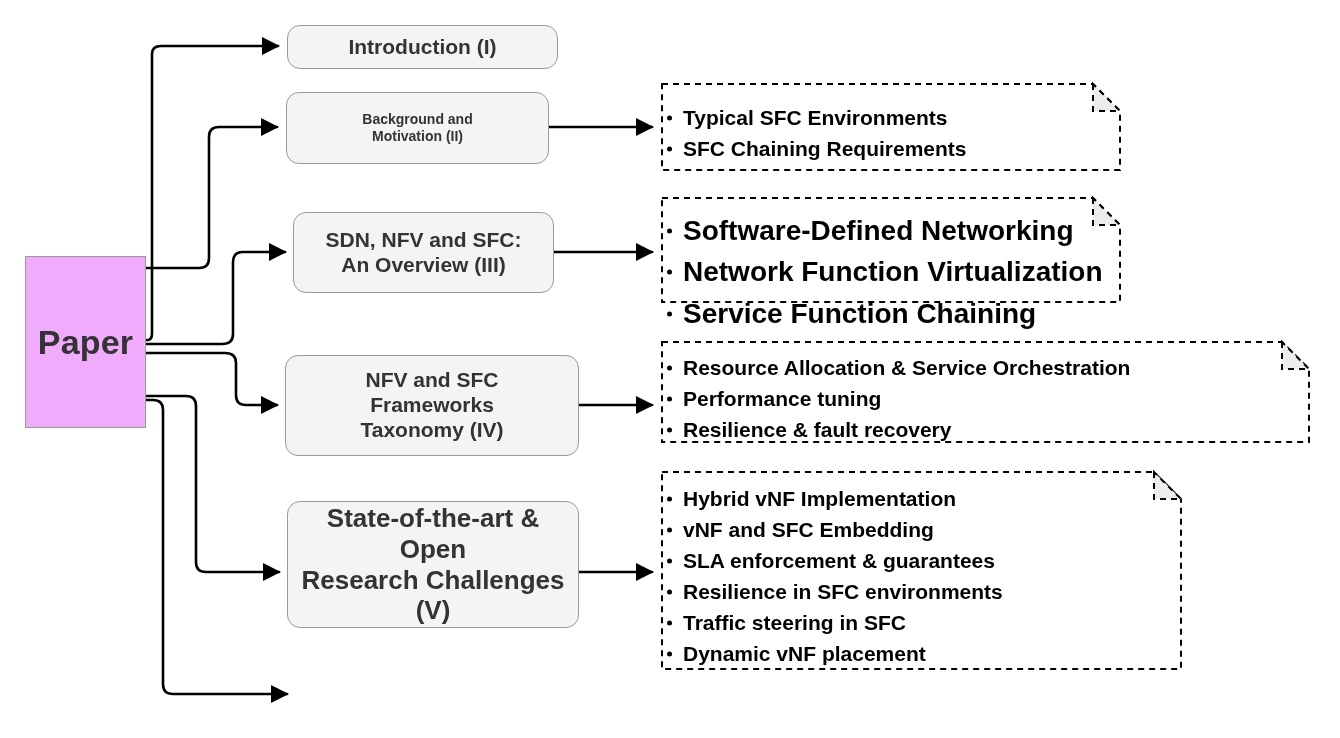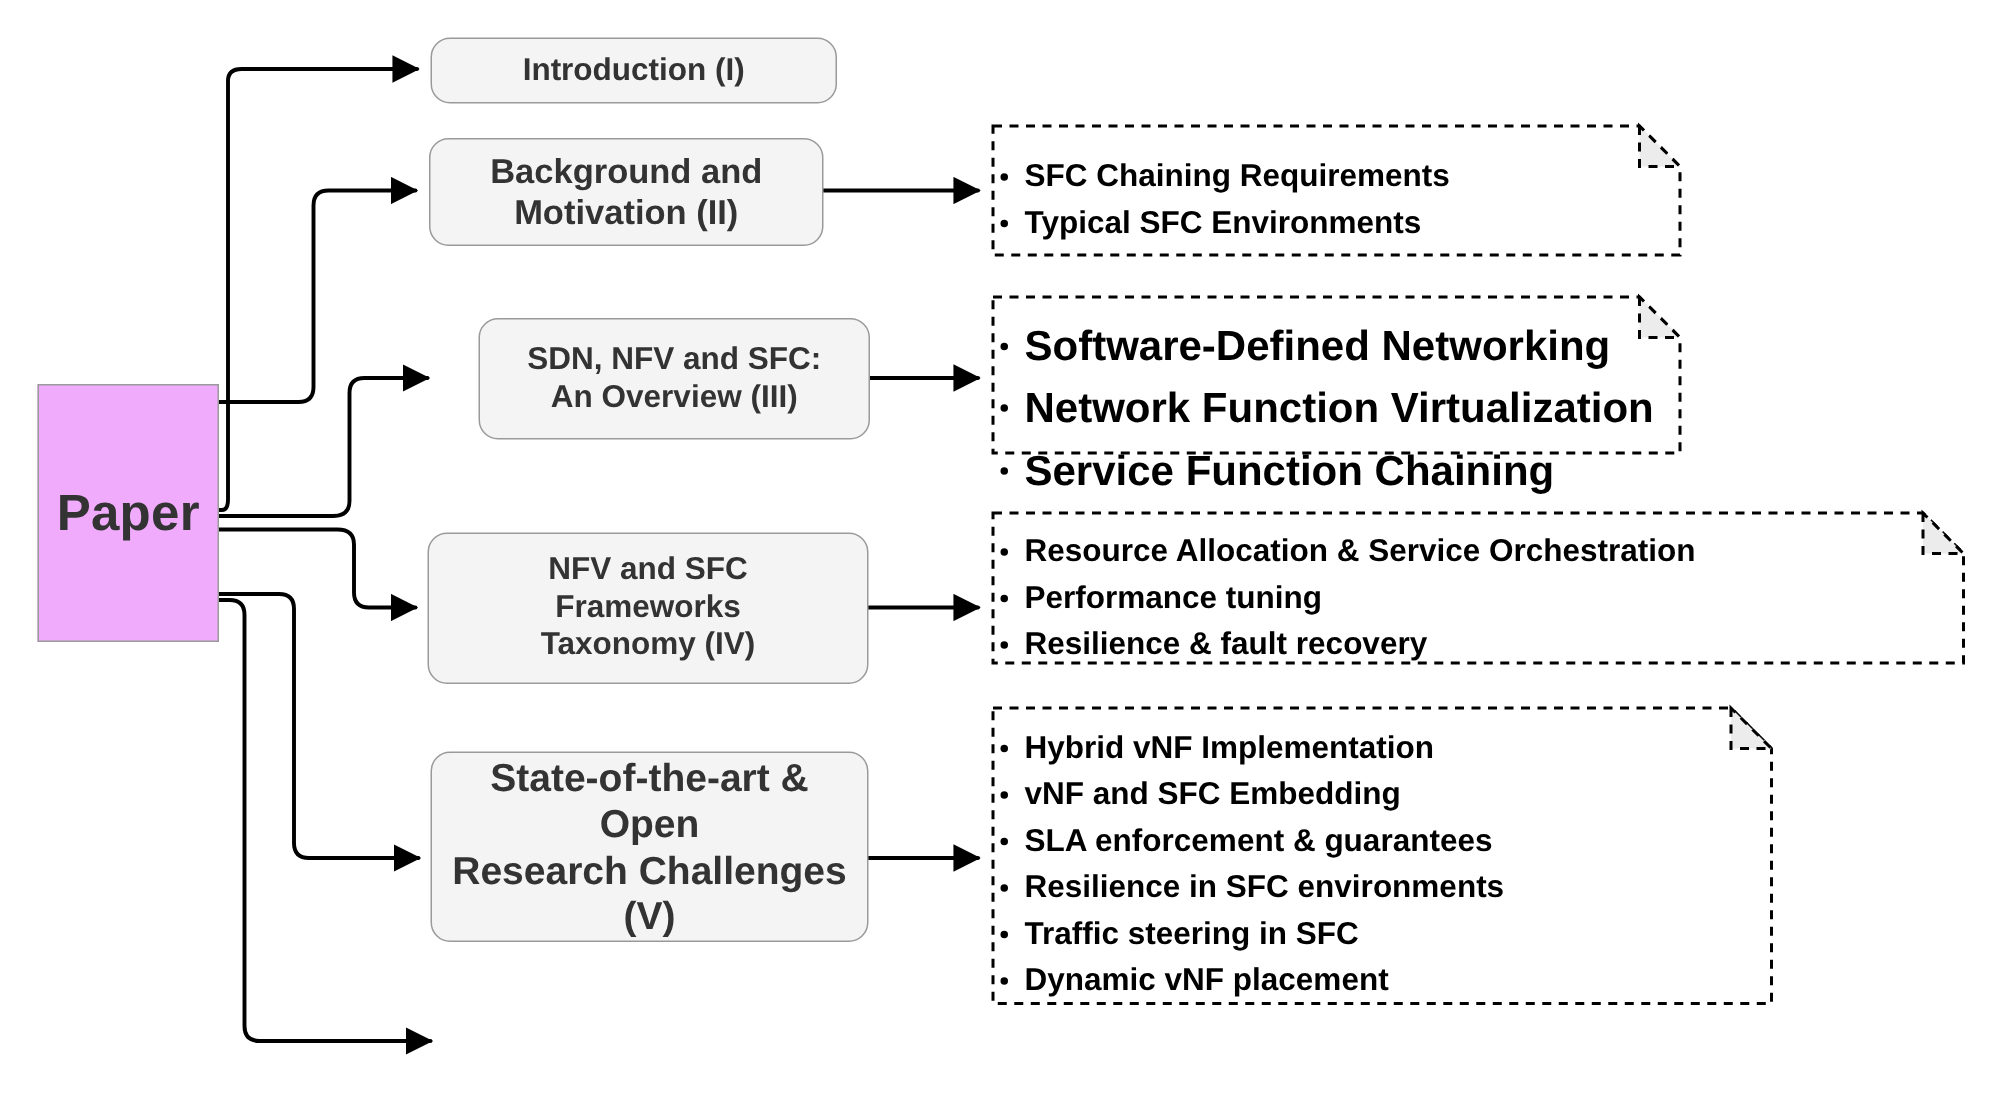--- a/index.html
+++ b/index.html
@@ -133,28 +133,28 @@
   <div class="root-node" style="left:25px; top:256px; width:121px; height:172px; font-size:34px;">
     <span>Paper</span>
   </div>
 
   <div class="sec-node" style="left:287px; top:25px; width:271px; height:44px; font-size:21px;">
     <div>
       <span>Introduction (I)</span>
     </div>
   </div>
 
-  <div class="sec-node" style="left:286px; top:92px; width:263px; height:72px; font-size:23px;">
+  <div class="sec-node" style="left:286px; top:92px; width:263px; height:72px; font-size:14px;">
     <div>
       <span>Background and</span>
       <span>Motivation (II)</span>
     </div>
   </div>
 
-  <div class="sec-node" style="left:293px; top:212px; width:261px; height:81px; font-size:21px;margin-left:26px;">
+  <div class="sec-node" style="left:293px; top:212px; width:261px; height:81px; font-size:21px;">
     <div>
       <span>SDN, NFV and SFC:</span>
       <span>An Overview (III)</span>
     </div>
   </div>
 
   <div class="sec-node" style="left:285px; top:355px; width:294px; height:101px; font-size:21px;">
     <div>
       <span>NFV and SFC</span>
       <span>Frameworks</span>
@@ -170,22 +170,22 @@
     </div>
   </div>
 
 
   <div class="note" style="left:661px; top:83px; width:460px; height:88px;">
     <svg width="460" height="88" viewBox="0 0 460 88">
       <path d="M 1 1 L 432 1 L 459 28 L 459 87 L 1 87 Z" fill="#ffffff" stroke="#000000" stroke-width="2" stroke-dasharray="6 5"></path>
       <path d="M 432 1 L 432 28 L 459 28 Z" fill="#ececec" stroke="#000000" stroke-width="2" stroke-dasharray="6 5"></path>
     </svg>
     <ul style="padding-top:19px; font-size:21px; line-height:1.48;">
+      <li>Typical SFC Environments</li>
       <li>SFC Chaining Requirements</li>
-      <li>Typical SFC Environments</li>
     </ul>
   </div>
 
   <div class="note" style="left:661px; top:197px; width:460px; height:106px;">
     <svg width="460" height="106" viewBox="0 0 460 106">
       <path d="M 1 1 L 432 1 L 459 28 L 459 105 L 1 105 Z" fill="#ffffff" stroke="#000000" stroke-width="2" stroke-dasharray="6 5"></path>
       <path d="M 432 1 L 432 28 L 459 28 Z" fill="#ececec" stroke="#000000" stroke-width="2" stroke-dasharray="6 5"></path>
     </svg>
     <ul style="padding-top:13px; font-size:28px; line-height:1.48;">
       <li>Software-Defined Networking</li>

